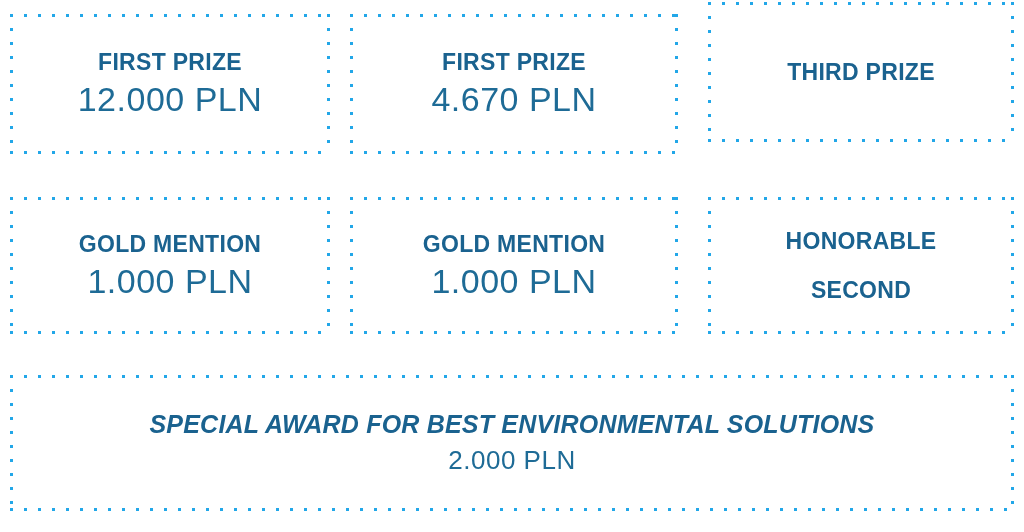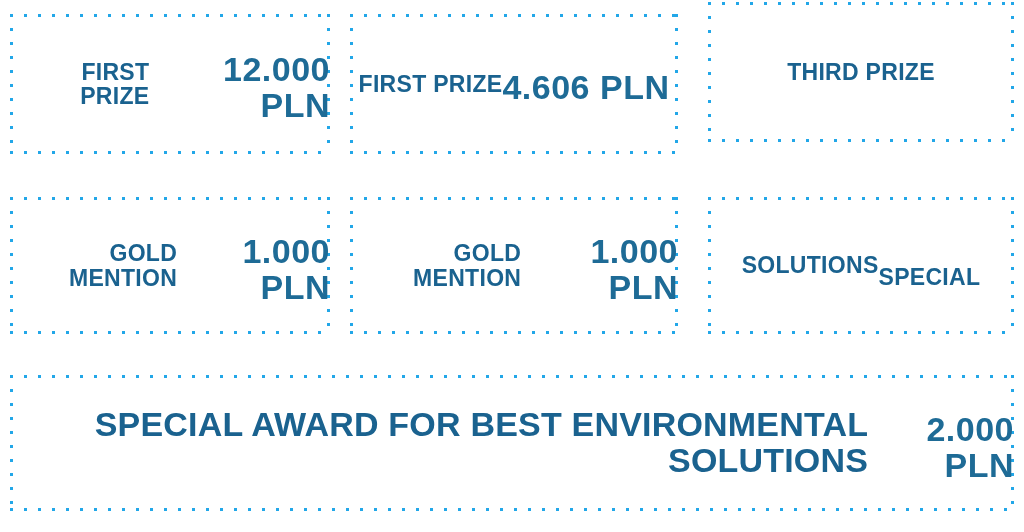--- a/index.html
+++ b/index.html
@@ -21,24 +21,24 @@
     top: 0;
     width: 1024px;
     height: 532px;
   }
 
   
   .cell {
     position: absolute;
     box-sizing: border-box;
     display: flex;
-    flex-direction: row;
+    flex-direction: column;
     align-items: center;
     justify-content: center;
-    text-align: right;
+    text-align: center;
     background:
       
       repeating-linear-gradient(to right,
         #22a7e8 0px, #22a7e8 3px,
         rgba(255,255,255,0) 3px, rgba(255,255,255,0) 14px) left top / 100% 3px no-repeat,
       
       repeating-linear-gradient(to right,
         #22a7e8 0px, #22a7e8 3px,
         rgba(255,255,255,0) 3px, rgba(255,255,255,0) 14px) left bottom / 100% 3px no-repeat,
       
@@ -53,21 +53,21 @@
 
   .cell-title {
     color: #1a628f;
     font-weight: bold;
     letter-spacing: 0.3px;
     line-height: 1.05;
   }
 
   .cell-amount {
     color: #1e6b96;
-    font-weight: 700;
+    font-weight: 400;
     letter-spacing: 0.5px;
     line-height: 1.05;
   }
 
   
   .r1 .cell-title,
   .r2 .cell-title {
     font-size: 23px;
   }
   .r1 .cell-amount,
@@ -79,60 +79,61 @@
   
   .two-line .cell-title {
     font-size: 23px;
   }
   .two-line .line2 {
     margin-top: 24px;
   }
 
   
   .banner .cell-title {
-    font-size: 34px;
+    font-size: 25px;
     letter-spacing: 0.2px;
+    font-style: italic;
   }
   .banner .cell-amount {
-    font-size: 34px;
+    font-size: 26px;
     margin-top: 10px;
   }
 </style>
 </head>
 <body>
 
 <div id="board">
 
   <div class="cell r1" style="left:10px;  top:14px;  width:320px; height:140px;">
     <div class="cell-title">FIRST PRIZE</div>
     <div class="cell-amount">12.000 PLN</div>
   </div>
 
   <div class="cell r1" style="left:350px; top:14px;  width:328px; height:140px;">
     <div class="cell-title">FIRST PRIZE</div>
-    <div class="cell-amount">4.606 PLN</div>
+    <div class="cell-amount">4.670 PLN</div>
   </div>
 
   <div class="cell r1" style="left:708px; top:2px;  width:306px; height:140px;">
     <div class="cell-title">THIRD PRIZE</div>
   </div>
 
   <div class="cell r2" style="left:10px;  top:197px; width:320px; height:137px;">
     <div class="cell-title">GOLD MENTION</div>
     <div class="cell-amount">1.000 PLN</div>
   </div>
 
   <div class="cell r2" style="left:350px; top:197px; width:328px; height:137px;">
     <div class="cell-title">GOLD MENTION</div>
     <div class="cell-amount">1.000 PLN</div>
   </div>
 
   <div class="cell r2 two-line" style="left:708px; top:197px; width:306px; height:137px;">
-    <div class="cell-title line1">SOLUTIONS</div>
-    <div class="cell-title line2">SPECIAL</div>
+    <div class="cell-title line1">HONORABLE</div>
+    <div class="cell-title line2">SECOND</div>
   </div>
 
   <div class="cell banner" style="left:10px;  top:375px; width:1004px; height:136px;">
     <div class="cell-title">SPECIAL AWARD FOR BEST ENVIRONMENTAL SOLUTIONS</div>
     <div class="cell-amount">2.000 PLN</div>
   </div>
 
 </div>
 
 </body></html>

